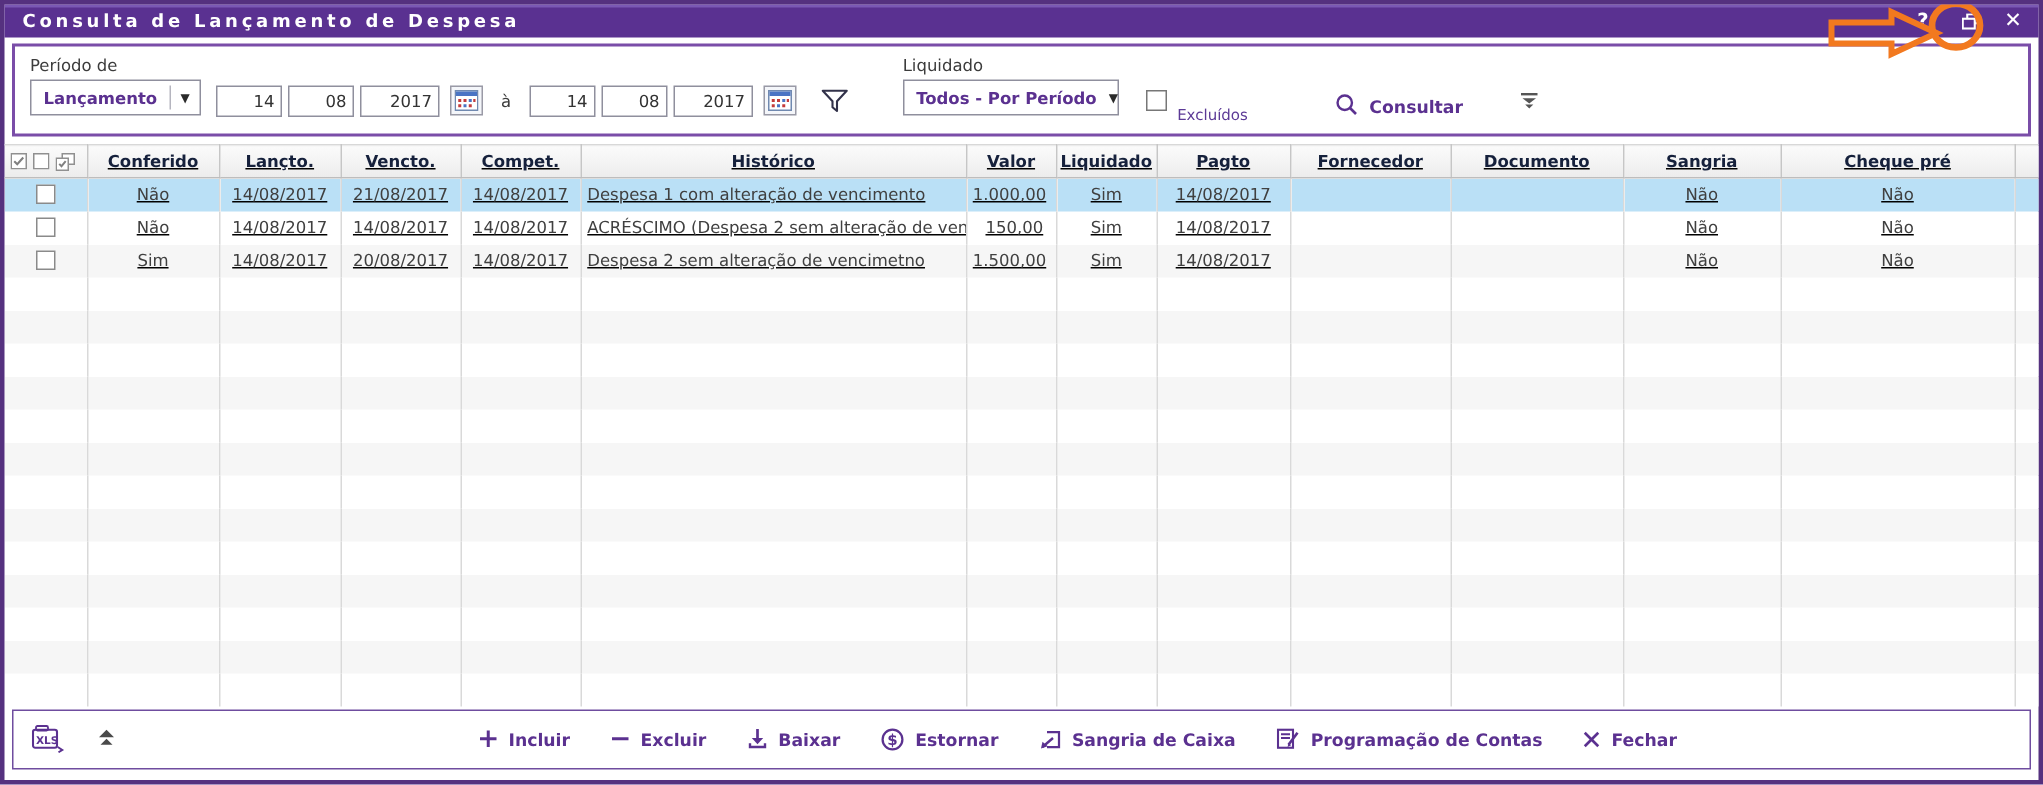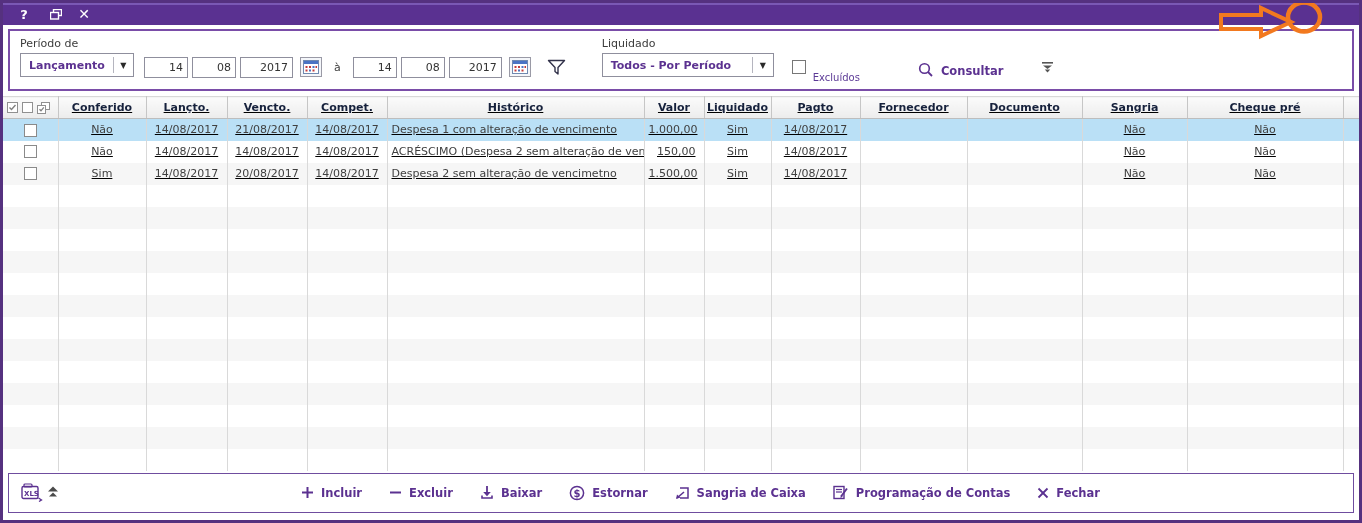--- a/index.html
+++ b/index.html
@@ -46,36 +46,37 @@
   tbody tr:nth-child(odd) { background:#f6f6f6; }
   tbody tr:nth-child(even) { background:#fff; }
   tbody tr.selected { background:#bae0f6; }
   .a-c { text-align:center; } .a-l { text-align:left; } .a-r { text-align:right; padding-right:8px !important; }
   td.histcell { padding-left:6px; }
   .rowcbx { display:inline-block; width:13px; height:13px; border:1px solid #8a8a8a; background:#fff; vertical-align:middle; cursor:pointer; }
   .hdr-icons { display:flex; align-items:center; justify-content:flex-start; gap:4px; padding-left:4px; }
 
   
   .toolbar { margin:2px 5px 0 5px; height:40px; border:1px solid #6f4d9f; display:flex; align-items:center; padding:0 12px; }
-  .tb-left { display:flex; align-items:center; gap:4px; }
+  .tb-left { display:flex; align-items:center; gap:22px; }
   .tb-spacer { width:242px; flex:0 0 auto; }
   .tb-buttons { display:flex; align-items:center; gap:27px; }
   .tb-btn { display:flex; align-items:center; gap:7px; cursor:pointer; }
   .tb-btn .tlabel { font-size:11.5px; font-weight:bold; color:#5b3190; white-space:nowrap; }
   .icon-slot { display:flex; align-items:center; justify-content:center; }
 
   
   .annot { position:absolute; left:0; top:0; pointer-events:none; z-index:50; }
 </style>
 </head>
 <body>
 
 <div class="window">
 
   <div class="titlebar">
+    <span class="title">Consulta de Lançamento de Despesa</span>
     <span class="win-btn help">?</span>
     <span class="win-btn restore">
       <svg width="12" height="11" viewBox="0 0 12 11">
         <rect x="3.5" y="0.5" width="8" height="6" fill="none" stroke="#fff" stroke-width="1.4"></rect>
         <rect x="0.5" y="3.5" width="8" height="6.5" fill="#5a3191" stroke="#fff" stroke-width="1.4"></rect>
       </svg>
     </span>
     <span class="win-btn close">✕</span>
   </div>
 
@@ -133,21 +134,21 @@
     </div>
 
     <div class="mid" style="margin-left:16px;">
       <svg width="19" height="17" viewBox="0 0 19 17">
         <path d="M1.5 1.5 H17.5 L11 8.5 V15 L8 12.5 V8.5 Z" fill="none" stroke="#32324a" stroke-width="1.4" stroke-linejoin="round"></path>
       </svg>
     </div>
 
     <div class="lblgroup" style="margin-left:36px;">
       <div class="lbl">Liquidado</div>
-      <div class="selectbox" style="width:172px">
+      <div class="selectbox" style="width:144px">
         <span class="val">Todos - Por Período</span>
         <span class="sep"></span>
         <span class="arr">▼</span>
       </div>
     </div>
 
     <div class="mid cbxgroup" style="margin-left:18px;">
       <span class="cbox"></span>
       <span class="cbxlabel">Excluídos</span>
     </div>

